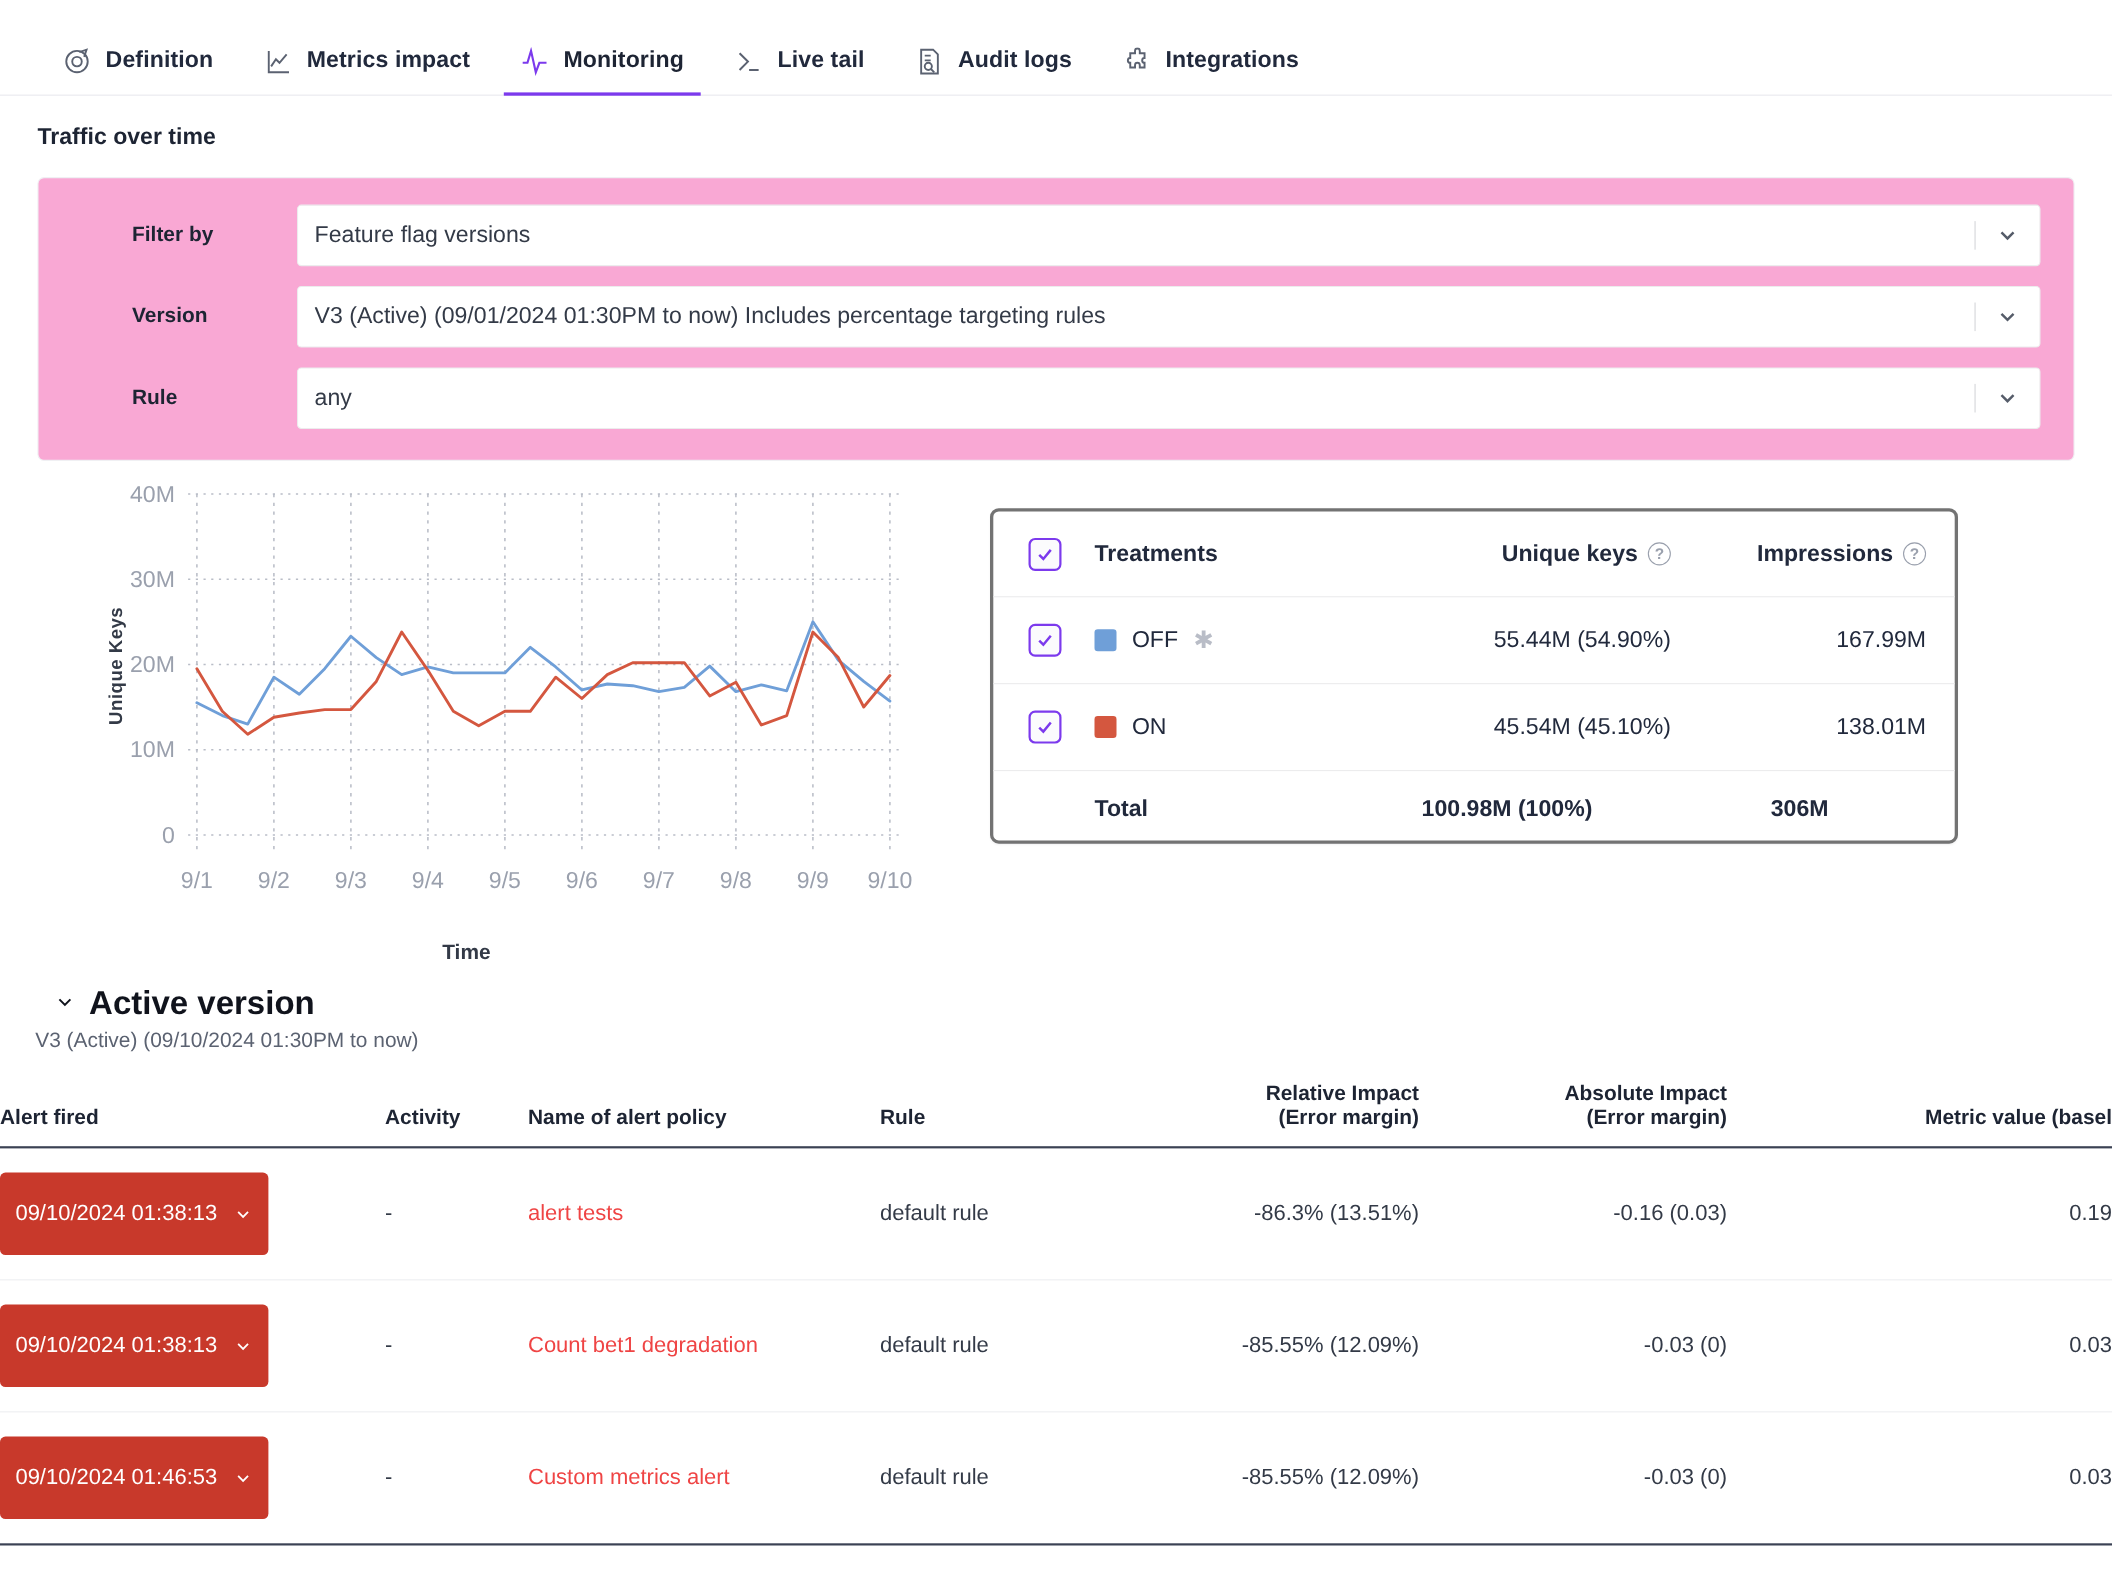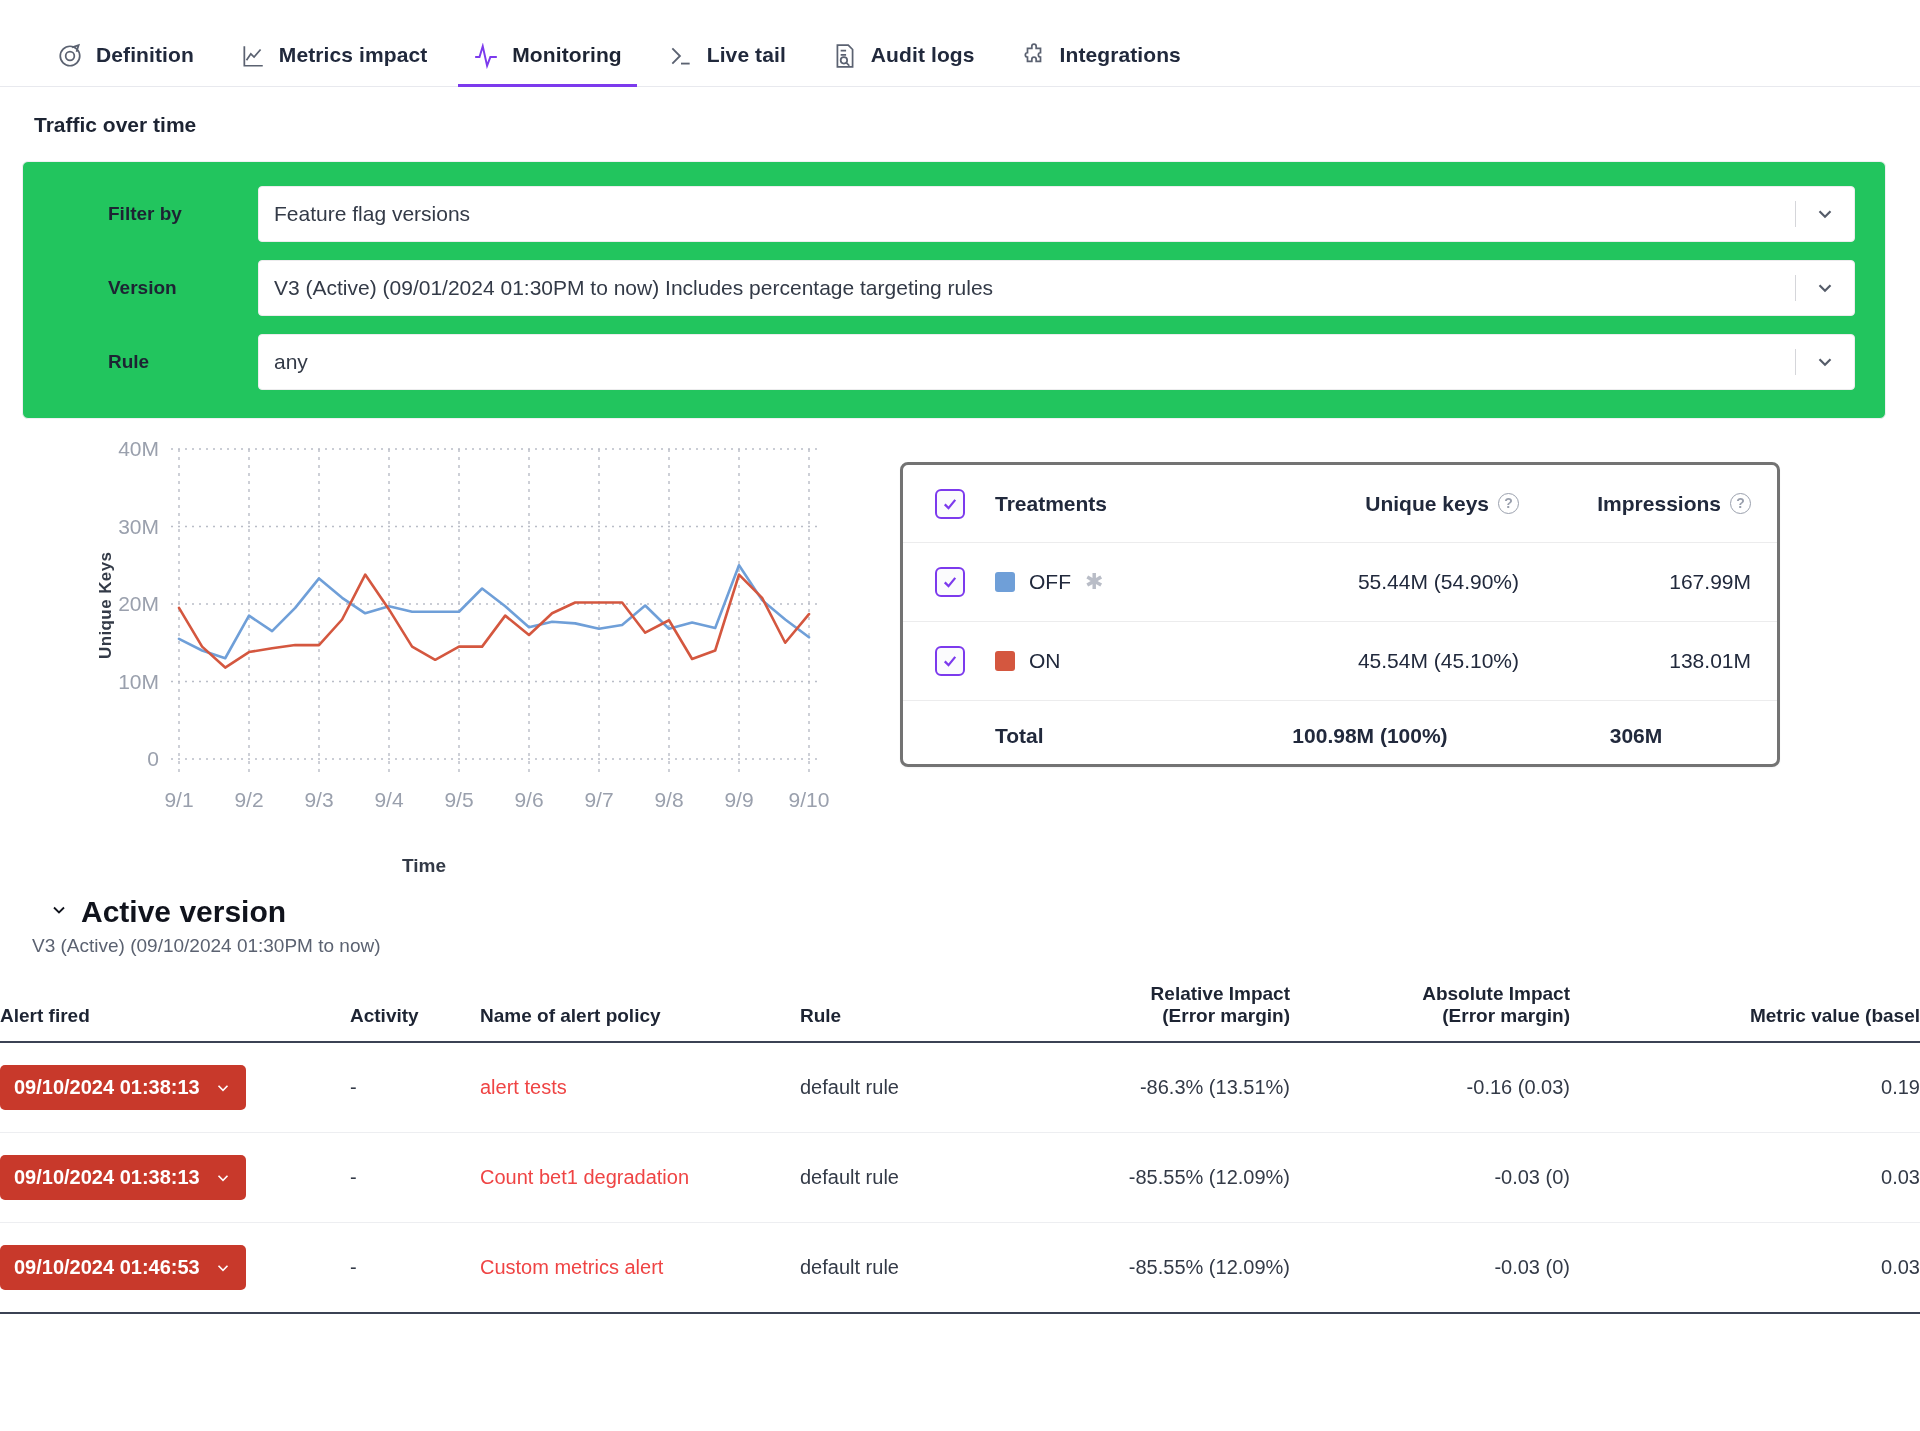--- a/index.html
+++ b/index.html
@@ -41,22 +41,22 @@
   }
   .tab svg { display:block; }
   
   .sec-title {
     font-size: 21px; font-weight: 700;
     padding: 26px 0 0 34px;
     color: #1d2433;
   }
   
   .filters {
-    margin: 24px 34px 0 22px;
-    background: #22c55e;
+    margin: 24px 34px 0 34px;
+    background: #f9a8d4;
     border: 1px solid #f0f0f3;
     border-radius: 6px;
     padding: 24px 30px 28px 30px;
   }
   .frow { display: flex; align-items: center; margin-bottom: 18px; }
   .frow:last-child { margin-bottom: 0; }
   .flabel {
     width: 205px;
     font-size: 19px; font-weight: 700;
     color: #1d2433;
@@ -143,22 +143,22 @@
   table.alerts td {
     font-size: 20px; color:#333a47;
     padding: 22px 0; border-bottom:1px solid #edeef1;
     vertical-align: middle;
   }
   table.alerts tr:last-child td { border-bottom: 2px solid #3b4254; }
   td.num { text-align:right; }
   .pad-l { padding-left: 88px; }
   .badge {
     display:inline-flex; align-items:center; gap: 14px;
-    background:#c8392b; color:#fff; font-weight:700; font-size:20px;
-    padding: 11px 14px; border-radius:5px; cursor:pointer;
+    background:#c8392b; color:#fff; font-weight:400; font-size:20px;
+    padding: 26px 14px; border-radius:5px; cursor:pointer;
     white-space:nowrap;
     justify-content:flex-end;
   }
   .lnk { color:#ef4444; cursor:pointer; }
   .colA { width: 350px; }
   .colB { width: 130px; }
   .colC { width: 320px; }
   .colD { width: 210px; }
   .colE { width: 280px; }
   .colF { width: 280px; }

